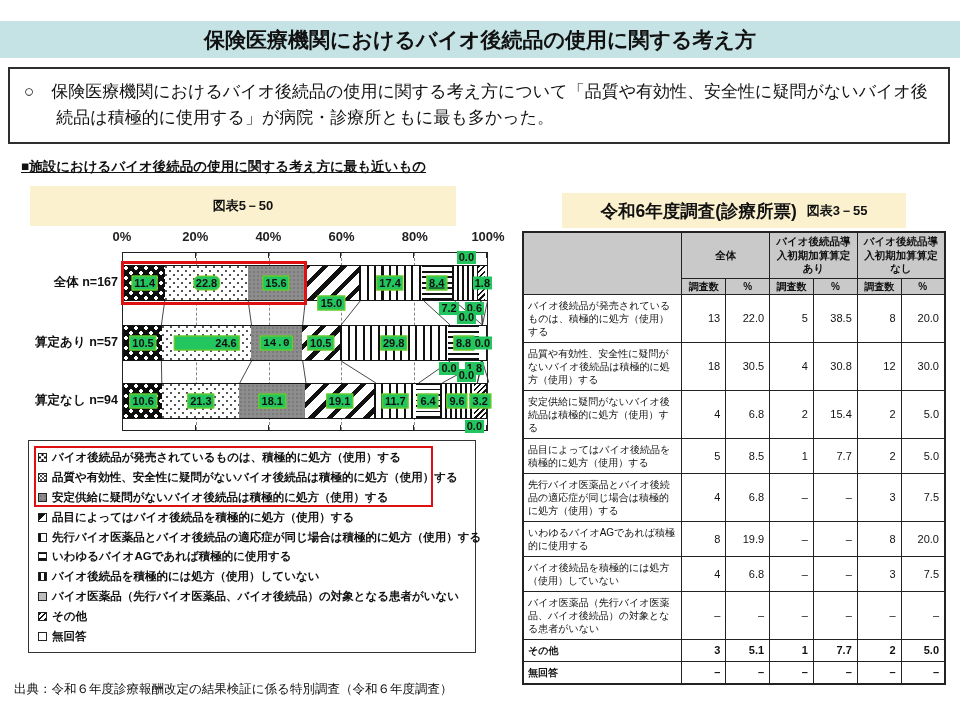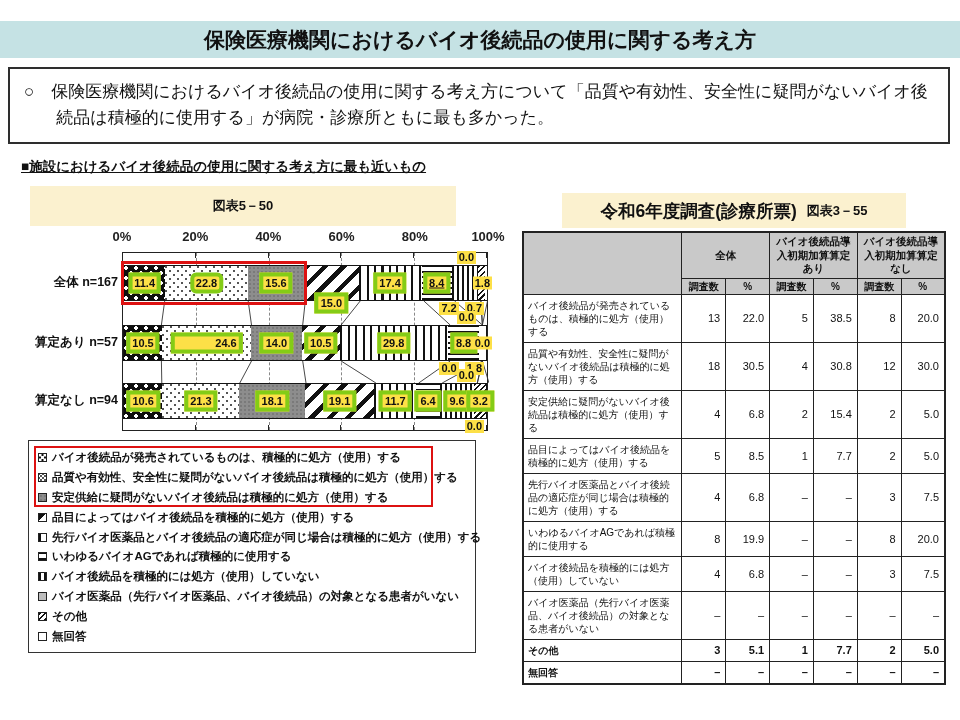--- a/index.html
+++ b/index.html
@@ -32,22 +32,22 @@
     white-space:nowrap; color:#222; }
   .plot { position:absolute; left:92px; top:25px; width:366px; height:179px;
     border:1.5px solid #222; background:#fff; }
   .gridline { position:absolute; top:0; bottom:0; width:0; border-left:1px dashed #888; z-index:0; }
   .tick { position:absolute; width:0; border-left:1.5px solid #222; height:5px; }
   .tick-top { top:0; } .tick-bottom { bottom:0; }
   .row-label { position:absolute; left:0; width:88px; height:36px; font-size:12.5px; font-weight:bold;
     text-align:right; display:flex; align-items:center; justify-content:flex-end; white-space:nowrap; }
   .bar { position:absolute; left:0; right:0; border:1.5px solid #151515; background:#fff; z-index:1; }
   .seg { position:absolute; top:0; bottom:0; }
-  .num { font-size:11px; font-weight:bold; line-height:13px; background:#fde047; padding:0 2px; white-space:nowrap; }
-  .num.in { position:absolute; top:50%; transform:translate(-50%,-50%); border:4px solid #84cc16; z-index:3; }
+  .num { font-size:11px; font-weight:bold; line-height:13px; background:#22c55e; padding:0 2px; white-space:nowrap; }
+  .num.in { position:absolute; top:50%; transform:translate(-50%,-50%); border:1px solid #84cc16; z-index:3; }
   .co { position:absolute; display:flex; gap:6px; z-index:3; }
   .co-top { top:-15px; right:10px; }
   .co-right { top:50%; transform:translateY(-50%); right:-6px; }
   .co-below { bottom:-15px; right:2px; }
   .chart-red-rect { position:absolute; border:3px solid #dd1111; z-index:5; pointer-events:none; }
   .connectors { position:absolute; left:0; top:0; z-index:0; }
 
   
   .p1 { background-color:#0d0d0d;
         background-image:radial-gradient(circle,#fff 1.7px,transparent 2px),
@@ -174,30 +174,30 @@
           <div class="seg p9" style="left: 97.8%; width: 1.8%;"></div>
           <div class="seg p10" style="left: 99.6%; width: 0.6%;"></div>
           <div class="co co-top">
             <span class="num">0.0</span>
           </div>
           <div class="co co-right">
             <span class="num">1.8</span>
           </div>
           <div class="co co-below">
             <span class="num">7.2</span>
-            <span class="num">0.7</span>
+            <span class="num">0.6</span>
           </div>
         </div>
         <div class="bar" style="top: 72px; height: 36px;">
           <div class="seg p1" style="left: 0%; width: 10.5%;"></div>
           <div class="num in" style="left: 5.25%;">10.5</div>
           <div class="seg p2" style="left: 10.5%; width: 24.6%;"></div>
           <div class="num in" style="left: 22.8%; padding-left: 41px;">24.6</div>
           <div class="seg p3" style="left: 35.1%; width: 14%;"></div>
-          <div class="num in" style="left: 42.1%;">14.0</div>
+          <div class="num in" style="left: 42.1%; font-family: Liberation Mono, monospace;">14.0</div>
           <div class="seg p4" style="left: 49.1%; width: 10.5%;"></div>
           <div class="num in" style="left: 54.35%;">10.5</div>
           <div class="seg p5" style="left: 59.6%; width: 29.8%;"></div>
           <div class="num in" style="left: 74.5%;">29.8</div>
           <div class="seg p6" style="left: 89.4%; width: 8.8%;"></div>
           <div class="num in" style="left: 93.8%;">8.8</div>
           <div class="seg p10" style="left: 98.2%; width: 1.8%;"></div>
           <div class="co co-top">
             <span class="num">0.0</span>
           </div>
@@ -393,14 +393,15 @@
           <td class="val">–</td>
           <td class="val">–</td>
           <td class="val">–</td>
           <td class="val">–</td>
           <td class="val">–</td>
           <td class="val">–</td>
         </tr>
       </tbody>
   </table>
 
+  <div class="source">出典：令和６年度診療報酬改定の結果検証に係る特別調査（令和６年度調査）</div>
 
 </div>
 
 </body></html>

